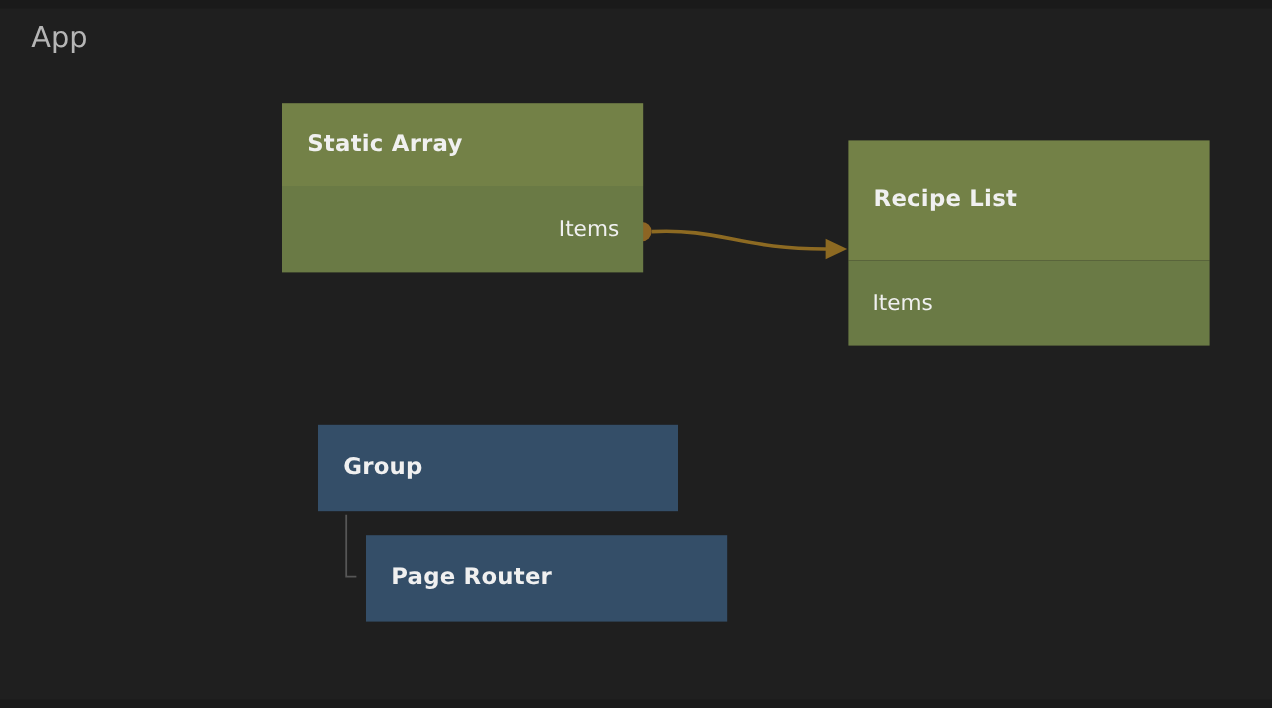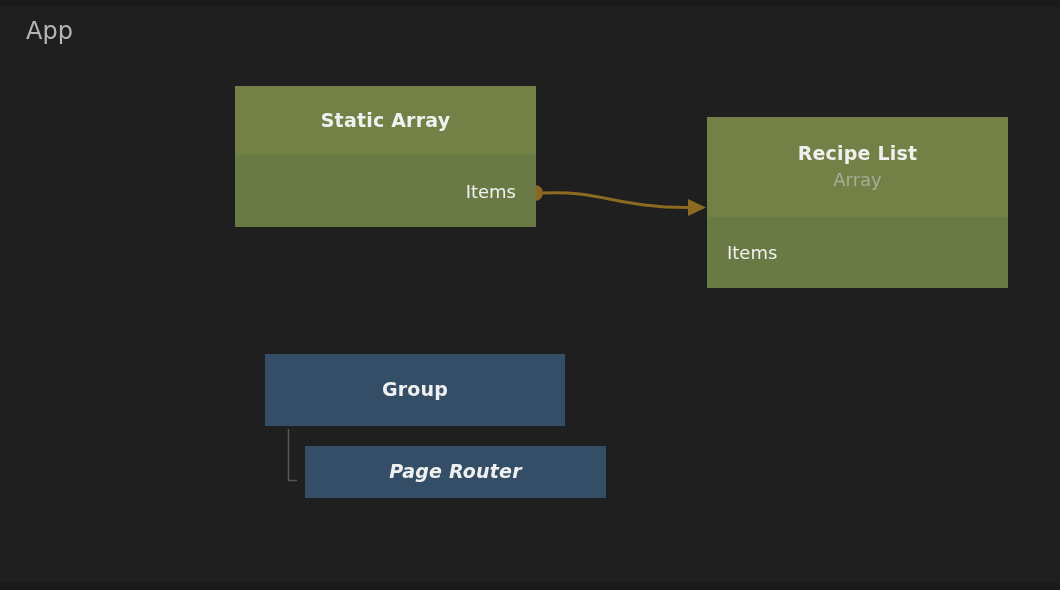--- a/index.html
+++ b/index.html
@@ -25,21 +25,21 @@
   .canvas{position:absolute;inset:0;}
   .edge{position:absolute;left:0;right:0;height:7px;background:var(--canvas-edge);}
   .edge.top{top:0;}
   .edge.bottom{bottom:0;}
   .app-label{
     position:absolute;left:26px;top:17px;
     font-size:24px;color:var(--app-label);
   }
   .links{position:absolute;left:0;top:0;width:1060px;height:590px;}
   .node{position:absolute;box-sizing:border-box;}
-  .node .hd{display:flex;flex-direction:column;justify-content:center;padding:0 21px;box-sizing:border-box;text-align:center;}
+  .node .hd{display:flex;flex-direction:column;justify-content:center;padding:0 21px;box-sizing:border-box;}
   .node .bd{display:flex;align-items:center;padding:0 20px;box-sizing:border-box;}
   .green .hd{background:var(--node-green-header);}
   .green .bd{background:var(--node-green-body);}
   .blue .hd{background:var(--node-blue);}
   .title{font-size:19px;font-weight:600;color:var(--title-text);letter-spacing:.2px;line-height:1.25;}
   .subtitle{font-size:18px;font-weight:400;color:var(--subtitle-text);line-height:1.25;margin-top:3px;}
   .port-label{font-size:18px;color:var(--title-text);}
   .port-label.out{margin-left:auto;}
   .data-link{stroke:var(--link-data);stroke-width:3;fill:none;}
   .arrow-head{fill:var(--link-data);}
@@ -68,32 +68,31 @@
       <div class="title">Static Array</div>
     </div>
     <div class="bd" style="height:72px;">
       <div class="port-label out">Items</div>
     </div>
   </div>
 
   <div class="node green" style="left:707px;top:73px;width:301px;margin-top:44px;">
     <div class="hd" style="height:100px;">
       <div class="title">Recipe List</div>
-      <div class="subtitle">Array</div>
     </div>
     <div class="bd" style="height:71px;">
       <div class="port-label">Items</div>
     </div>
   </div>
 
   <div class="node blue" style="left:265px;top:354px;width:300px;">
     <div class="hd" style="height:72px;">
       <div class="title">Group</div>
     </div>
   </div>
 
   <div class="node blue" style="left:305px;top:446px;width:301px;">
-    <div class="hd" style="height:52px;font-style:italic;">
+    <div class="hd" style="height:72px;">
       <div class="title">Page Router</div>
     </div>
   </div>
 
 </div>
 
 </body></html>

